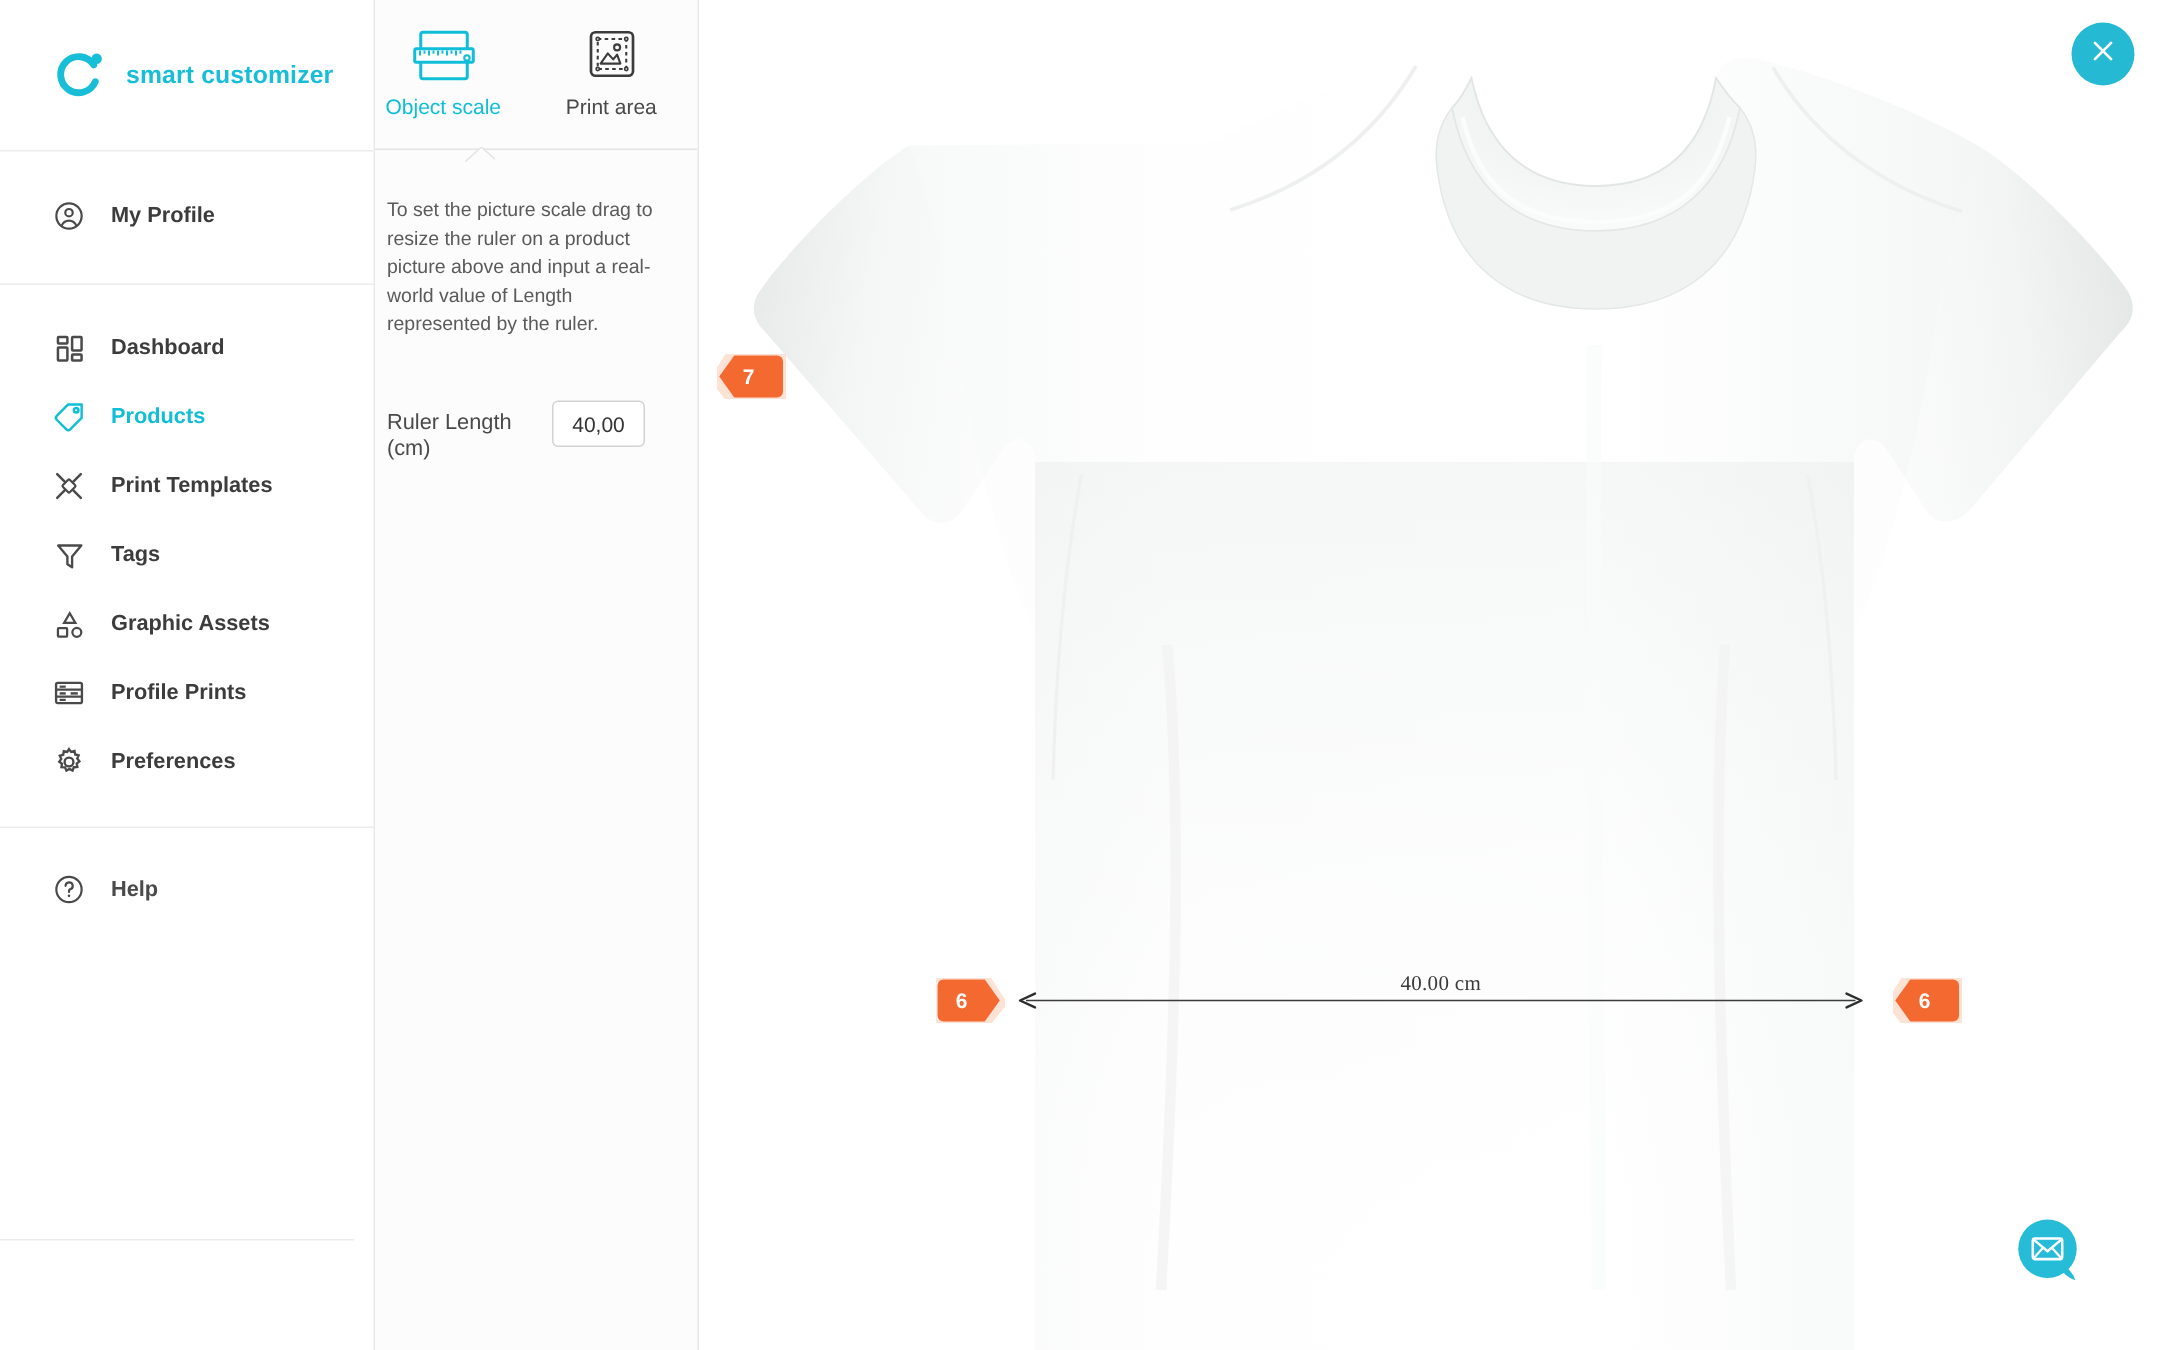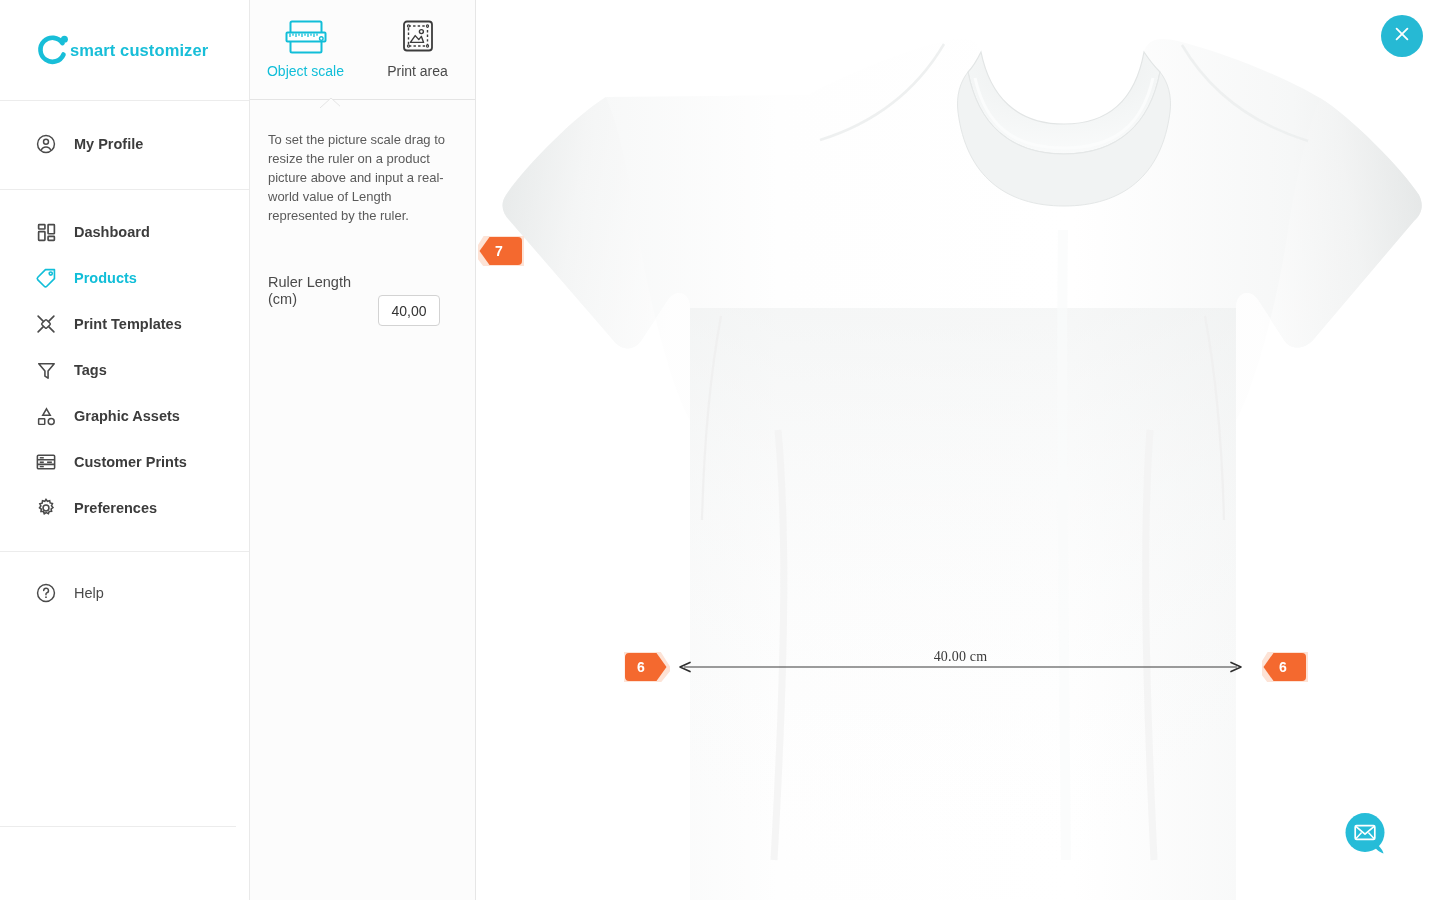--- a/index.html
+++ b/index.html
@@ -20,21 +20,21 @@
     z-index: 5;
   }
   .logo-row {
     height: 101px;
     display: flex; align-items: center;
     padding-left: 36px;
     border-bottom: 1px solid #ececec;
   }
   .logo-mark { width: 34px; height: 34px; position: relative; flex: 0 0 auto; }
   .logo-text {
-    margin-left: 0;
+    margin-left: 14px;
     color: #18bed8;
     font-size: 16.5px;
     font-weight: 600;
     letter-spacing: .1px;
     white-space: nowrap;
   }
   .nav-group { padding: 0; }
   .nav-divider { height: 1px; background: #ececec; width: 100%; }
   .nav-item {
     display: flex; align-items: center;
@@ -47,32 +47,32 @@
     user-select: none;
   }
   .nav-item .ico {
     width: 24px; height: 24px;
     margin-right: 16px;
     display: flex; align-items: center; justify-content: center;
     flex: 0 0 auto;
   }
   .nav-item .ico svg { display: block; }
   .nav-item.active { color: #11bed8; }
-  .nav-item.muted { color: #4a4a4a; font-weight: 400; }
+  .nav-item.muted { color: #4a4a4a; font-weight: 700; }
   .group-profile { padding: 20px 0 22px; }
   .group-main { padding: 19px 0 20px; }
   .group-help  { padding: 18px 0 0; }
   .sidebar-bottom-rule {
     position: absolute; left: 0; top: 826px; width: 236px; height: 1px;
     background: #ececec;
   }
 
   
   .panel {
-    position: absolute; left: 248px; top: 0;
+    position: absolute; left: 238px; top: 0;
     width: 228px; height: 900px;
     background: #fcfcfc;
     border-right: 1px solid #e6e6e6;
     z-index: 4;
   }
   .panel-tabs {
     height: 100px;
     border-bottom: 1px solid #e4e4e4;
     display: flex; align-items: flex-start; justify-content: center;
     gap: 34px;
@@ -116,21 +116,20 @@
   .field-input {
     width: 62px; height: 31px;
     border: 1px solid #d3d3d3;
     border-radius: 4px;
     background: #fff;
     text-align: center;
     font-family: "Liberation Sans", sans-serif;
     font-size: 14px;
     color: #333;
     outline: none;
-    margin-top: 28px;
   }
 
   
   .canvas {
     position: absolute; left: 478px; top: 0;
     width: 962px; height: 900px;
     background: #ffffff;
     overflow: hidden;
   }
   .shirt-wrap {
@@ -282,21 +281,21 @@
         <span class="ico">
           <svg width="22" height="22" viewBox="0 0 24 24" fill="none" stroke="#4a4a4a" stroke-width="1.7">
             <rect x="2.6" y="4.6" width="18.8" height="14.8" rx="1.2"></rect>
             <path d="M2.6 9.6h18.8M2.6 14.6h18.8"></path>
             <rect x="5.2" y="6.6" width="4.4" height="1.6" fill="#4a4a4a" stroke="none"></rect>
             <rect x="5.2" y="11.4" width="4.4" height="1.8" fill="#4a4a4a" stroke="none"></rect>
             <rect x="5.2" y="16.2" width="4.4" height="1.6" fill="#4a4a4a" stroke="none"></rect>
             <rect x="13.2" y="11.4" width="5.2" height="1.8" fill="#4a4a4a" stroke="none"></rect>
           </svg>
         </span>
-        <span>Customer Prints</span>
+        <span>Profile Prints</span>
       </div>
 
       <div class="nav-item">
         <span class="ico">
           <svg width="22" height="22" viewBox="0 0 24 24" fill="none" stroke="#4a4a4a" stroke-width="1.7">
             <path d="M12 2.6l1.5 2.1 2.5-.7.5 2.5 2.5.6-1 2.4 1.6 2-2 1.6.5 2.5-2.6.2-.9 2.4-2.3-1.2-2.2 1.3-1-2.4-2.6-.1.4-2.5-2-1.5 1.5-2.1-1.1-2.3 2.5-.7.4-2.6 2.5.6z"></path>
             <circle cx="12" cy="12" r="3.2"></circle>
           </svg>
         </span>
         <span>Preferences</span>

